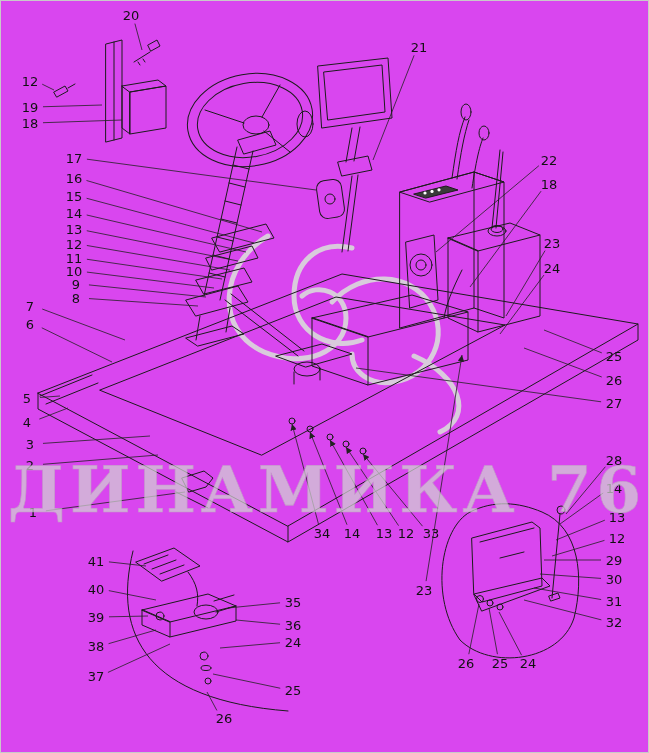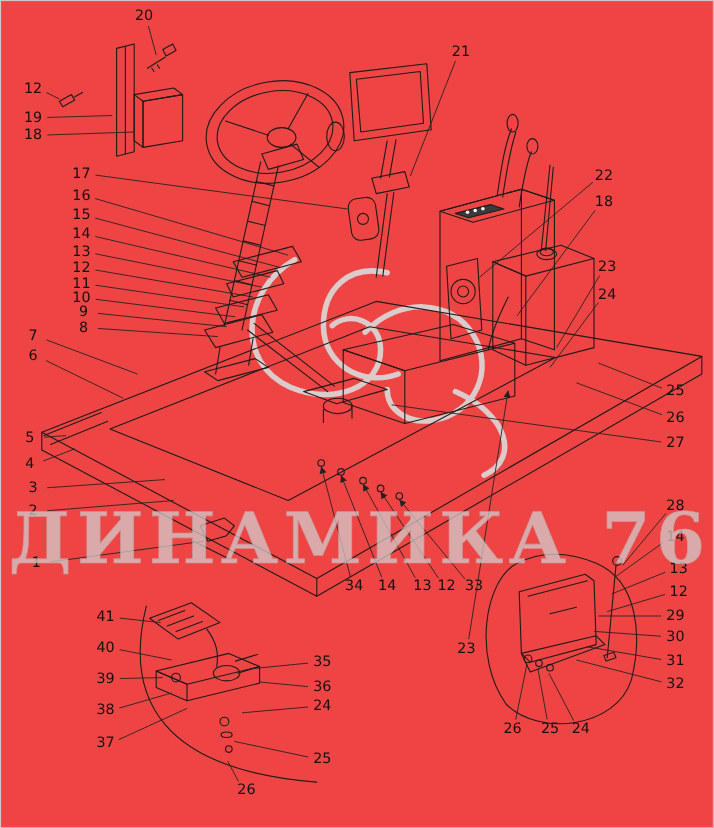--- a/index.html
+++ b/index.html
@@ -1,16 +1,16 @@
 <!DOCTYPE html>
 <html><head>
 <meta charset="utf-8">
 <style>
   html,body{margin:0;padding:0;background:#fff;}
-  .page{position:relative;width:649px;height:753px;background:#ef4444;overflow:hidden;
+  .page{position:relative;width:649px;height:753px;background:#d946ef;overflow:hidden;
         font-family:"DejaVu Sans",sans-serif;}
   svg{display:block;}
   .art{stroke:#1c1c1c;stroke-width:1;fill:none;stroke-linejoin:round;stroke-linecap:round;}
   .leader{stroke:#222;stroke-width:0.8;fill:none;}
   .callout{font:13px "DejaVu Sans",sans-serif;fill:#111;text-anchor:middle;dominant-baseline:central;}
   .wm{font-family:"DejaVu Serif",serif;font-size:64px;font-weight:bold;fill:#d2d2d2;
       stroke:#b9b9b9;stroke-width:0.6;text-anchor:middle;letter-spacing:5px;opacity:0.72;}
   .swirl{stroke:#dadada;stroke-width:5;fill:none;opacity:0.9;stroke-linecap:round;}
   .frame{fill:none;stroke:#c9c9c9;stroke-width:1;}
   .dark{fill:#3a3a3a;stroke:#1c1c1c;}

